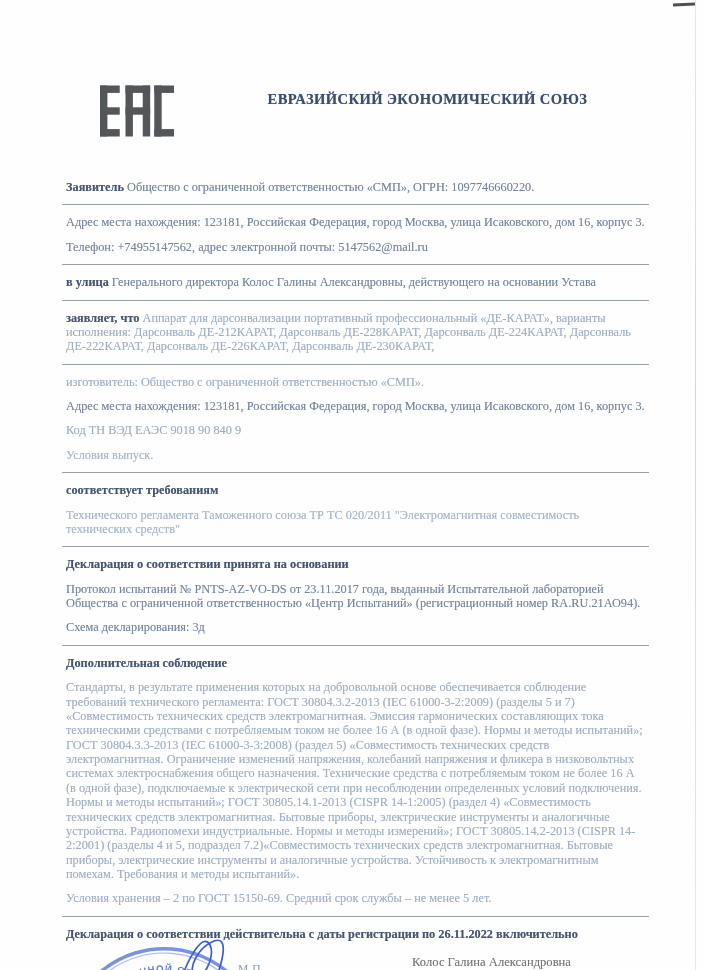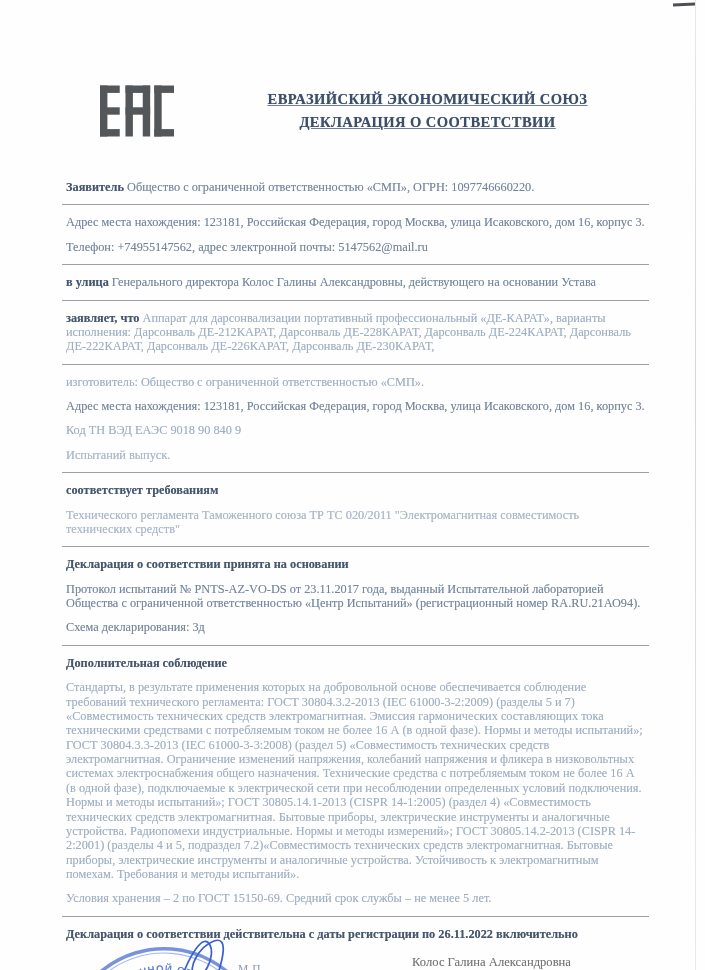--- a/index.html
+++ b/index.html
@@ -19,21 +19,20 @@
     position:absolute; top:0; right:9px; width:1px; height:100%;
     background:linear-gradient(#e7e7e7,#d3d6da 40%,#e9e9e9);
   }
   .corner-dash{
     position:absolute; top:3px; right:10px; width:22px; height:3px;
     background:#4c4f55; transform:rotate(-2deg);
   }
   header{
     display:flex; align-items:flex-start;
     padding:82px 58px 0 100px;
-    text-decoration:underline;
   }
   .eac{ flex:0 0 auto; margin-right:34px; }
   .titles{
     flex:1; text-align:center; padding-top:6px;
     color:#3c4e68; font-weight:bold;
     font-size:14.6px; letter-spacing:.4px; line-height:1.55;
     text-shadow:0 0 .7px rgba(60,78,104,.55);
   }
   main{
     padding:30px 60px 0 66px;
@@ -100,38 +99,37 @@
         <rect x="31" y="0" width="30" height="9"></rect>
         <rect x="31" y="26.5" width="30" height="9"></rect>
 
         <rect x="66" y="0" width="9" height="62"></rect>
         <rect x="66" y="0" width="24" height="9"></rect>
         <rect x="66" y="53" width="24" height="9"></rect>
       </g>
     </svg>
     <div class="titles">
       <div>ЕВРАЗИЙСКИЙ ЭКОНОМИЧЕСКИЙ СОЮЗ</div>
-      <div>ДЕКЛАРАЦИЯ О СООТВЕТСТВИИ</div>
     </div>
   </header>
 
   <main id="sections">
       <div class="para"><span class="b">Заявитель </span>Общество с ограниченной ответственностью «СМП», ОГРН: 1097746660220.</div>
       <div class="sep"></div>
       <div class="para">Адрес места нахождения: 123181, Российская Федерация, город Москва, улица Исаковского, дом 16, корпус 3.</div>
       <div class="para">Телефон: +74955147562, адрес электронной почты: 5147562@mail.ru</div>
       <div class="sep"></div>
       <div class="para"><span class="b">в улица </span>Генерального директора Колос Галины Александровны, действующего на основании Устава</div>
       <div class="sep"></div>
       <div class="para faded"><span class="b">заявляет, что </span>Аппарат для дарсонвализации портативный профессиональный «ДЕ-КАРАТ», варианты исполнения: Дарсонваль ДЕ-212КАРАТ, Дарсонваль ДЕ-228КАРАТ, Дарсонваль ДЕ-224КАРАТ, Дарсонваль ДЕ-222КАРАТ, Дарсонваль ДЕ-226КАРАТ, Дарсонваль ДЕ-230КАРАТ,</div>
       <div class="sep"></div>
       <div class="para faded">изготовитель: Общество с ограниченной ответственностью «СМП».</div>
       <div class="para">Адрес места нахождения: 123181, Российская Федерация, город Москва, улица Исаковского, дом 16, корпус 3.</div>
       <div class="para faded">Код ТН ВЭД ЕАЭС 9018 90 840 9</div>
-      <div class="para xfaded">Испытаний выпуск.</div>
+      <div class="para xfaded">Условия выпуск.</div>
       <div class="sep"></div>
       <div class="para"><span class="b">соответствует требованиям</span></div>
       <div class="para xfaded">Технического регламента Таможенного союза ТР ТС 020/2011 "Электромагнитная совместимость технических средств"</div>
       <div class="sep"></div>
       <div class="para"><span class="b">Декларация о соответствии принята на основании</span></div>
       <div class="para">Протокол испытаний № PNTS-AZ-VO-DS от 23.11.2017 года, выданный Испытательной лабораторией Общества с ограниченной ответственностью «Центр Испытаний» (регистрационный номер RA.RU.21АО94).</div>
       <div class="para">Схема декларирования: 3д</div>
       <div class="sep"></div>
       <div class="para"><span class="b">Дополнительная соблюдение</span></div>
       <div class="para faded">Стандарты, в результате применения которых на добровольной основе обеспечивается соблюдение требований технического регламента: ГОСТ 30804.3.2-2013 (IEC 61000-3-2:2009) (разделы 5 и 7) «Совместимость технических средств электромагнитная. Эмиссия гармонических составляющих тока техническими средствами с потребляемым током не более 16 А (в одной фазе). Нормы и методы испытаний»; ГОСТ 30804.3.3-2013 (IEC 61000-3-3:2008) (раздел 5) «Совместимость технических средств электромагнитная. Ограничение изменений напряжения, колебаний напряжения и фликера в низковольтных системах электроснабжения общего назначения. Технические средства с потребляемым током не более 16 А (в одной фазе), подключаемые к электрической сети при несоблюдении определенных условий подключения. Нормы и методы испытаний»; ГОСТ 30805.14.1-2013 (CISPR 14-1:2005) (раздел 4) «Совместимость технических средств электромагнитная. Бытовые приборы, электрические инструменты и аналогичные устройства. Радиопомехи индустриальные. Нормы и методы измерений»; ГОСТ 30805.14.2-2013 (CISPR 14-2:2001) (разделы 4 и 5, подраздел 7.2)«Совместимость технических средств электромагнитная. Бытовые приборы, электрические инструменты и аналогичные устройства. Устойчивость к электромагнитным помехам. Требования и методы испытаний».</div>

